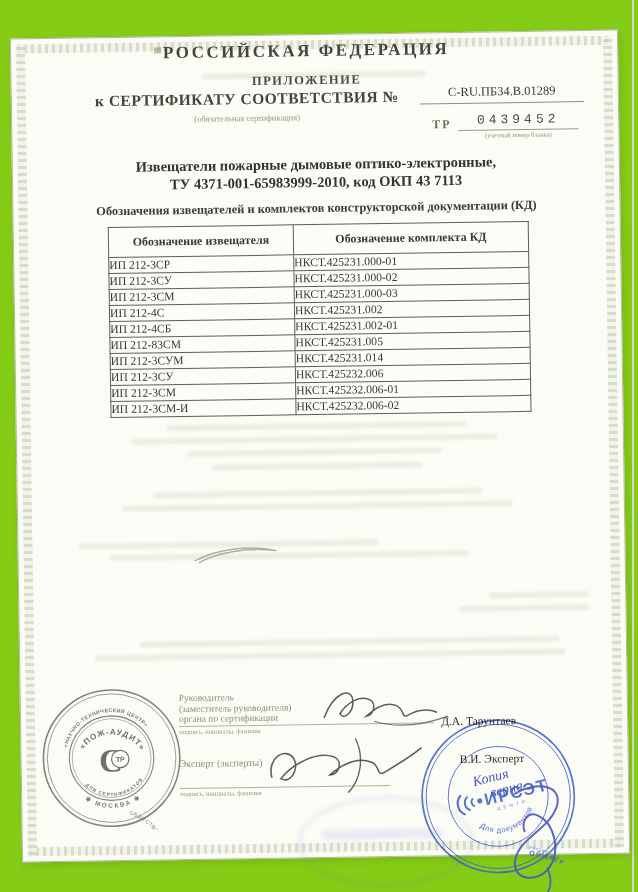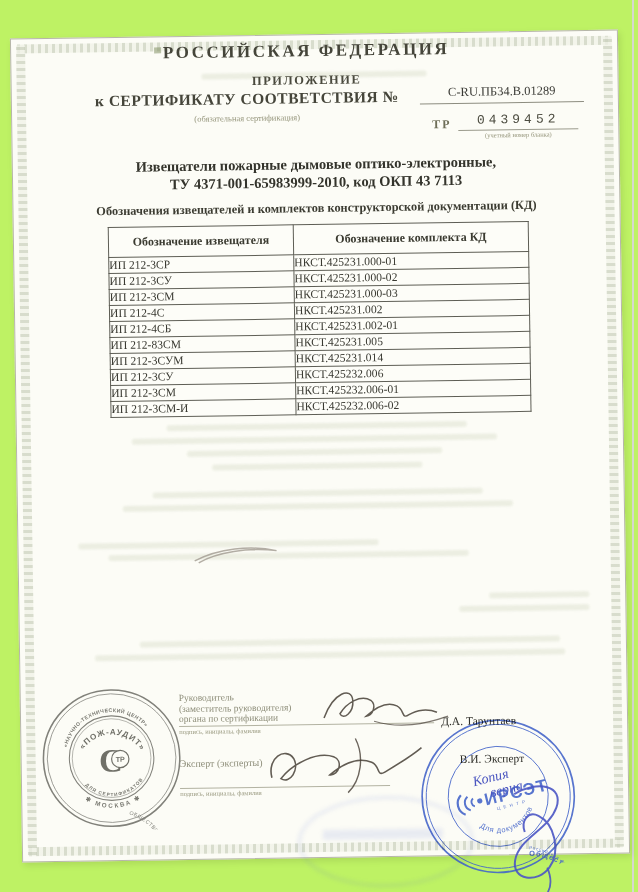--- a/index.html
+++ b/index.html
@@ -1,16 +1,16 @@
 <!DOCTYPE html>
 <html><head>
 <meta charset="utf-8">
 <style>
   html,body{margin:0;padding:0;background:#fff;}
-  .page{position:relative;width:638px;height:892px;background:#bef264;overflow:hidden;
+  .page{position:relative;width:638px;height:892px;background:#84cc16;overflow:hidden;
         font-family:"Liberation Serif", serif;}
   .scan-edge{position:absolute;right:4px;top:0;width:2px;height:100%;background:#d7d7d0;}
   .paper{position:absolute;left:16px;top:34px;width:606px;height:822px;background:#fcfcf6;
          border:1px solid #b6b6a8;transform:rotate(-0.85deg);transform-origin:50% 50%;
          box-shadow:2px 3px 7px rgba(0,0,0,.10);}
   .frame-strip{position:absolute;opacity:.75;}
   .fs-h{left:6px;right:6px;height:9px;background:repeating-linear-gradient(90deg,#ccd2bf 0 3px,#f0f2e7 3px 7px);}
   .fs-v{top:6px;bottom:6px;width:9px;background:repeating-linear-gradient(0deg,#ccd2bf 0 3px,#f0f2e7 3px 7px);}
   .abs{position:absolute;}
   .ctr{text-align:center;}

